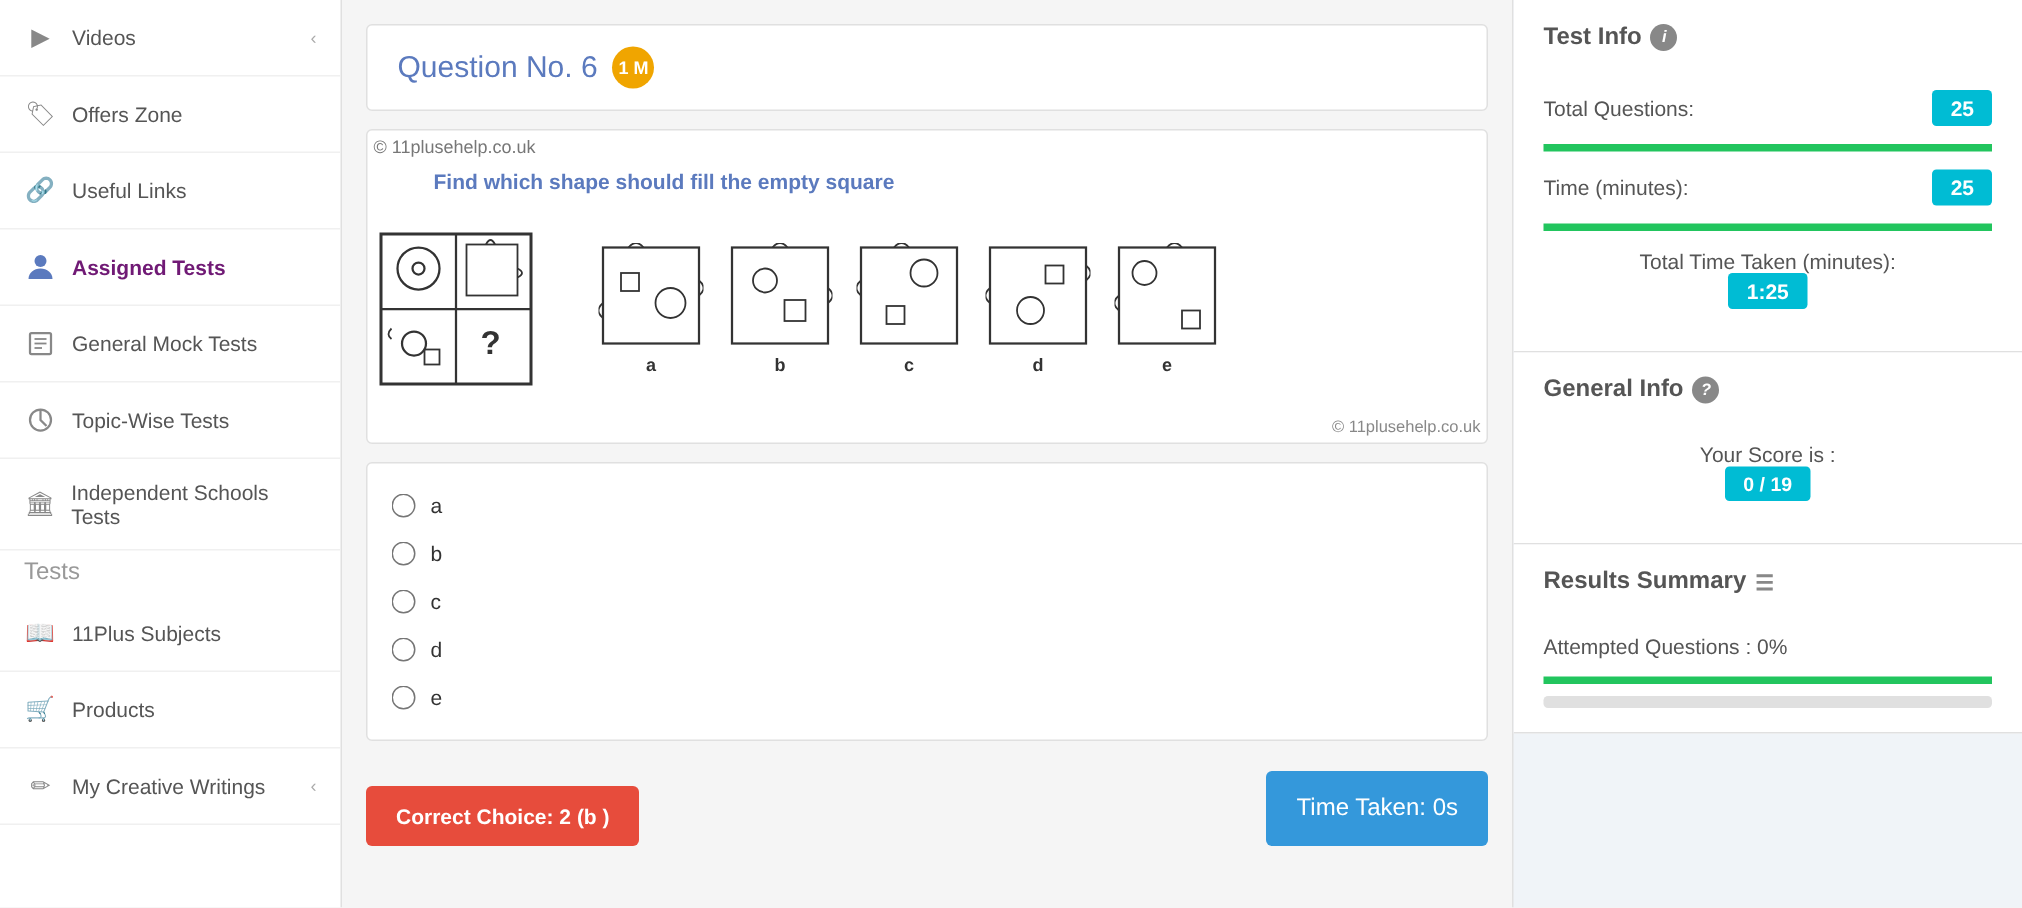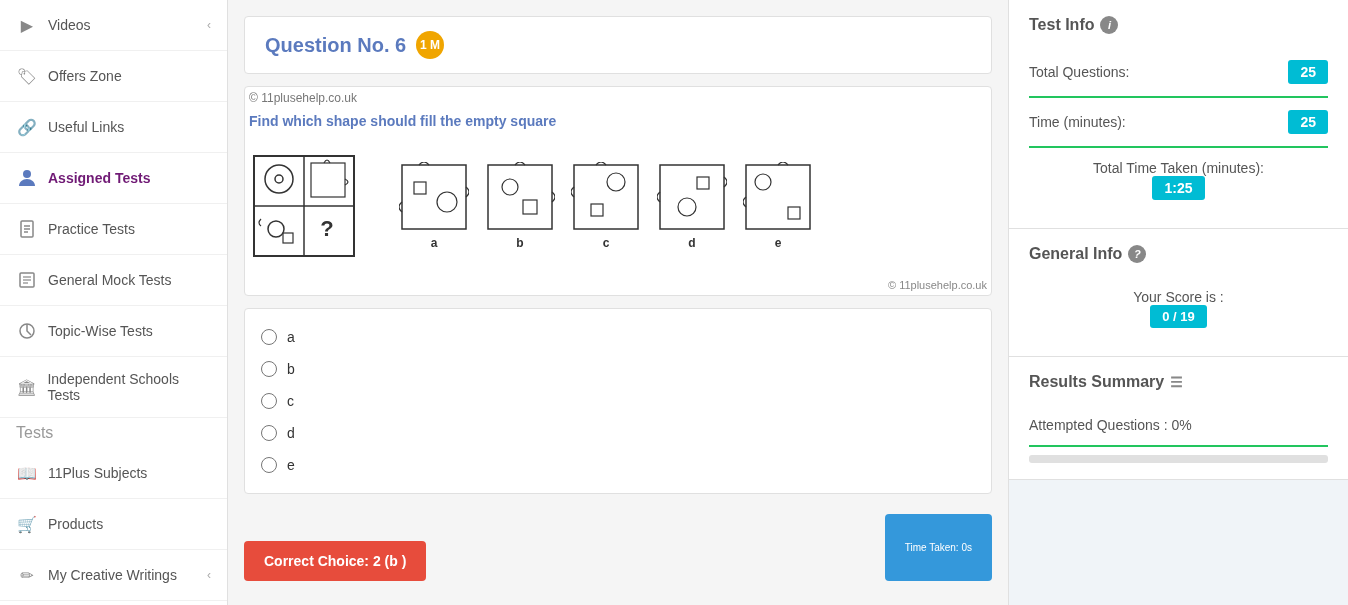--- a/index.html
+++ b/index.html
@@ -56,21 +56,21 @@
       align-items: center;
       gap: 10px;
       margin-bottom: 12px;
       background: #fff;
       padding: 14px 20px;
       border-radius: 4px;
       border: 1px solid #e0e0e0;
     }
     .question-title {
       font-size: 20px;
-      font-weight: bold;
+      font-weight: normal;
       color: #5b7abe;
     }
     .mark-badge {
       background: #f0a500;
       color: #fff;
       border-radius: 50%;
       width: 28px;
       height: 28px;
       display: flex;
       align-items: center;
@@ -89,20 +89,21 @@
     .question-copyright {
       font-size: 12px;
       color: #777;
       margin-bottom: 8px;
     }
     .question-instruction {
       color: #5b7abe;
       font-weight: bold;
       margin-bottom: 12px;
       font-size: 14px;
+      margin-left: 40px;
     }
 
     
     .puzzle-area {
       display: flex;
       align-items: center;
       gap: 20px;
       padding: 10px 0;
     }
     .puzzle-separator {
@@ -171,24 +172,24 @@
       padding: 12px 20px;
       border: none;
       border-radius: 4px;
       font-size: 14px;
       font-weight: bold;
       cursor: pointer;
     }
     .btn-time {
       background: #3498db;
       color: #fff;
-      padding: 28px 20px;
+      padding: 16px 20px;
       border: none;
       border-radius: 4px;
-      font-size: 10px;
+      font-size: 16px;
       cursor: pointer;
       margin-left: auto;
     }
 
     
     .right-panel {
       width: 340px;
       background: #f0f4f8;
       border-left: 1px solid #e0e0e0;
       overflow-y: auto;
@@ -221,21 +222,21 @@
       justify-content: center;
       font-size: 11px;
       font-style: italic;
       font-weight: bold;
     }
     .panel-row {
       display: flex;
       align-items: center;
       justify-content: space-between;
       padding: 12px 0;
-      border-bottom: 2px solid #22c55e;
+      border-bottom: 5px solid #22c55e;
     }
     .panel-row:last-child { border-bottom: none; flex-direction: column; }
     .panel-label {
       color: #555;
       font-size: 14px;
     }
     .panel-badge {
       background: #00bcd4;
       color: #fff;
       padding: 4px 12px;
@@ -293,31 +294,20 @@
     <span>Useful Links</span>
   </div>
   <div class="sidebar-item active">
     <span class="icon">
       <svg width="18" height="18" viewBox="0 0 18 18" fill="currentColor">
           <circle cx="9" cy="5" r="4"></circle>
           <path d="M1 17c0-4 3.6-7 8-7s8 3 8 7"></path>
         </svg>
     </span>
     <span>Assigned Tests</span>
-  </div>
-  <div class="sidebar-item">
-    <span class="icon">
-      <svg width="18" height="18" viewBox="0 0 18 18" fill="#888">
-          <rect x="3" y="1" width="12" height="16" rx="1" fill="none" stroke="#888" stroke-width="1.5"></rect>
-          <line x1="6" y1="6" x2="12" y2="6" stroke="#888" stroke-width="1.5"></line>
-          <line x1="6" y1="9" x2="12" y2="9" stroke="#888" stroke-width="1.5"></line>
-          <line x1="6" y1="12" x2="10" y2="12" stroke="#888" stroke-width="1.5"></line>
-        </svg>
-    </span>
-    <span>Practice Tests</span>
   </div>
   <div class="sidebar-item">
     <span class="icon">
       <svg width="18" height="18" viewBox="0 0 18 18" fill="#888">
           <rect x="2" y="2" width="14" height="14" rx="1" fill="none" stroke="#888" stroke-width="1.5"></rect>
           <line x1="5" y1="6" x2="13" y2="6" stroke="#888" stroke-width="1.2"></line>
           <line x1="5" y1="9" x2="13" y2="9" stroke="#888" stroke-width="1.2"></line>
           <line x1="5" y1="12" x2="10" y2="12" stroke="#888" stroke-width="1.2"></line>
         </svg>
     </span>

